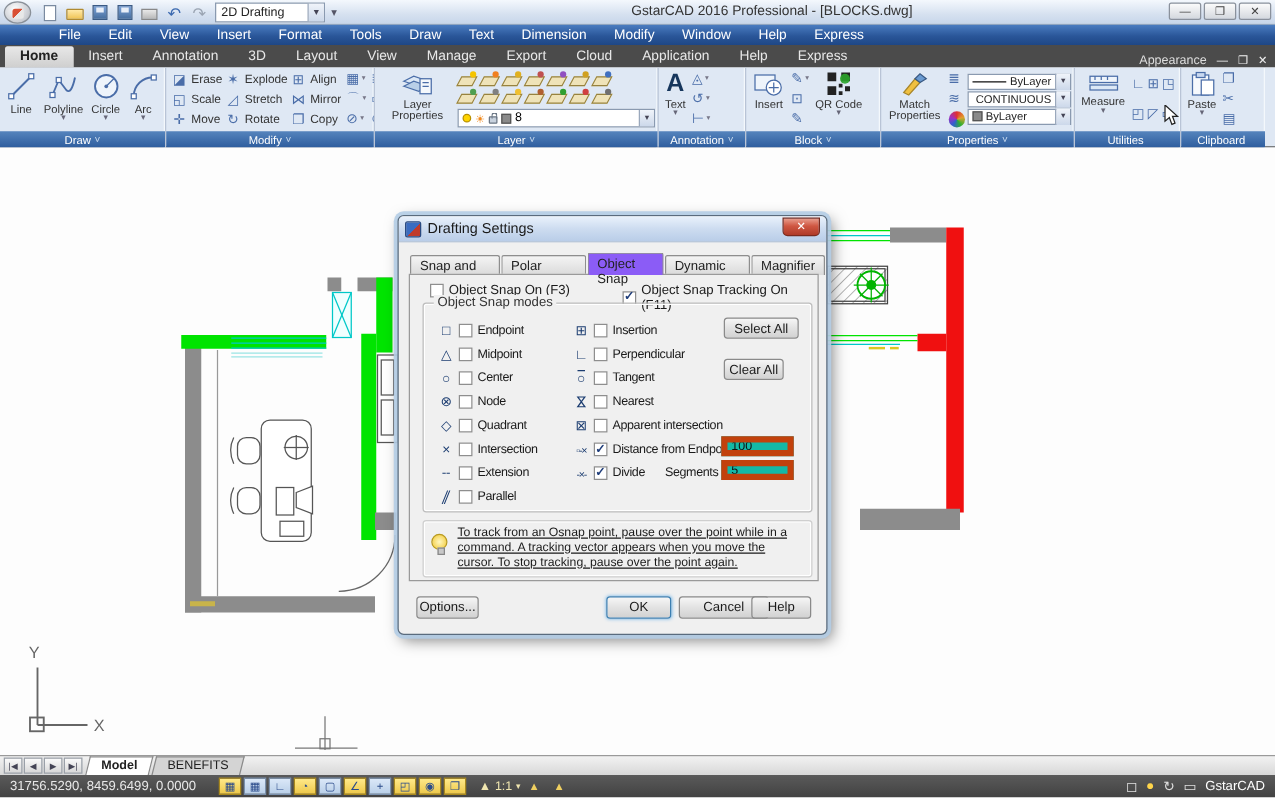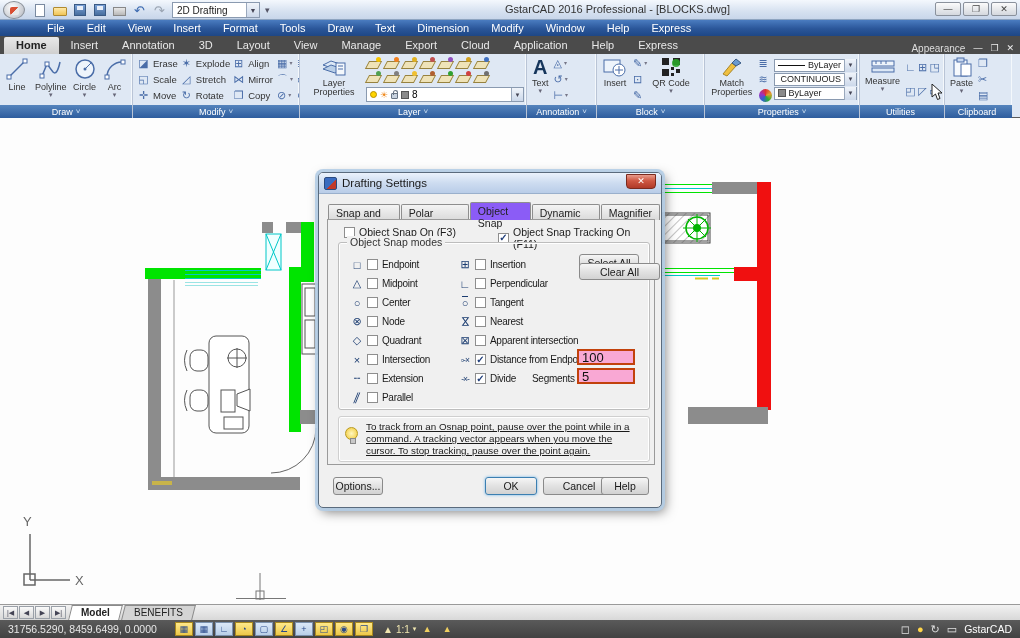--- a/index.html
+++ b/index.html
@@ -105,21 +105,21 @@
   .gl { width:16px; text-align:center; color:#1b3c70; font-size:11px; flex:none; }
   .gl.sm { font-size:8.5px; letter-spacing:-1px; }
   .gl.rot { transform:rotate(90deg); display:inline-block; }
   .gl.skew { transform:skewX(-22deg); display:inline-block; }
   .gl.overl span { border-top:1px solid #1b3c70; }
   .os-row .lb { font-size:10px; letter-spacing:-0.3px; color:#1a1a1a; margin-left:4px; white-space:nowrap; }
   .os-row .cb { margin-left:2px; }
   .win-btn { position:absolute; background:linear-gradient(#f6f6f6,#e2e2e2 50%,#d2d2d2); border:1px solid #8a8a8a; border-radius:3px;
     font-size:10.5px; color:#1a1a1a; font-family:"Liberation Sans",sans-serif; display:flex; align-items:center; justify-content:center; }
   .win-btn.default { border-color:#3c7fb1; box-shadow:0 0 3px #6db3e8; }
-  .txt { position:absolute; height:16px; background:#f9a8d4; border:2px solid #c2410c; font-size:13px; padding:0 3px; font-family:"Liberation Sans",sans-serif; color:#111; }
+  .txt { position:absolute; height:16px; background:#14b8a6; border:5px solid #c2410c; font-size:10px; padding:0 3px; font-family:"Liberation Sans",sans-serif; color:#111; }
   .tipbox { position:absolute; left:10px; top:196px; width:312px; height:46px; border:1px solid #cfcfcf; border-radius:3px;
     box-shadow:inset 0 0 0 1px #fff; display:flex; align-items:flex-start; padding:4px 6px; gap:8px; }
   .bulb { width:13px; height:13px; border-radius:50%; background:radial-gradient(#fff7c0,#f2c832); border:1px solid #b89a20; position:relative; margin-top:6px; flex:none; }
   .bulb::after { content:""; position:absolute; left:4px; bottom:-5px; width:4px; height:4px; background:#c8c8c8; border:1px solid #888; }
   .tip-text { font-size:9.8px; line-height:12px; color:#1a1a1a;text-decoration:underline; }
 
   
   #layoutrow { position:absolute; left:0; top:604px; width:1020px; height:16px; background:linear-gradient(#f2f2f2,#d8d8d8); border-top:1px solid #9a9a9a; display:flex; align-items:flex-end; }
   .navbtns { display:flex; gap:1px; padding:0 4px 1px 3px; }
   .nav { width:15px; height:13px; background:linear-gradient(#fafafa,#d8d8d8); border:1px solid #9aa0a8; font-size:7px; color:#445; display:flex; align-items:center; justify-content:center; }
@@ -710,21 +710,21 @@
               <span class="gl sm">-×-</span>
               <span class="cb checked"></span>
               <span class="lb">Divide</span>
               <span class="lb" style="margin-left:16px">Segments</span>
             </div>
 
           <input class="txt" style="left: 238px; top: 106px; width: 58px;" value="100">
           <input class="txt" style="left: 238px; top: 125px; width: 58px;" value="5">
 
           <button class="win-btn" style="left:240px;top:11px;width:60px;height:17px">Select All</button>
-          <button class="win-btn" style="left:240px;top:20px;width:81px;height:17px">Clear All</button>
+          <button class="win-btn" style="left:240px;top:44px;width:48px;height:17px">Clear All</button>
         </div>
 
         <div class="tipbox">
           <span class="bulb"></span>
           <span class="tip-text">To track from an Osnap point, pause over the point while in a command.  A tracking vector appears when you move the cursor.  To stop tracking, pause over the point again.</span>
         </div>
       </div>
 
       <button class="win-btn" style="left:14px;top:304px;width:50px;height:18px">Options...</button>
       <button class="win-btn default" style="left:166px;top:304px;width:52px;height:18px">OK</button>

